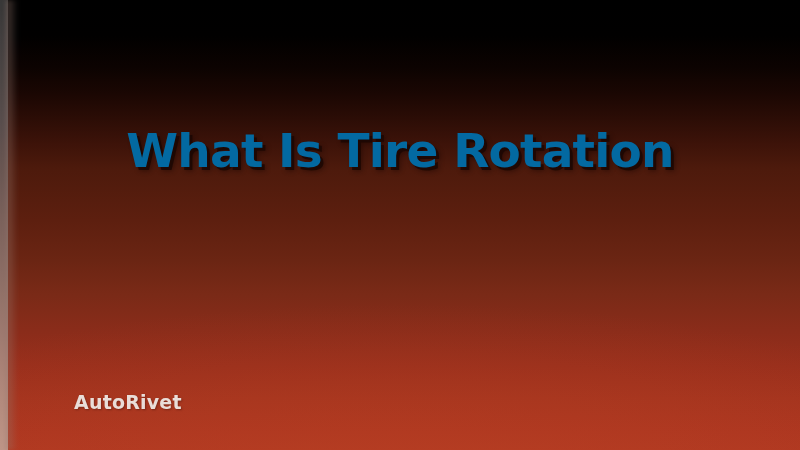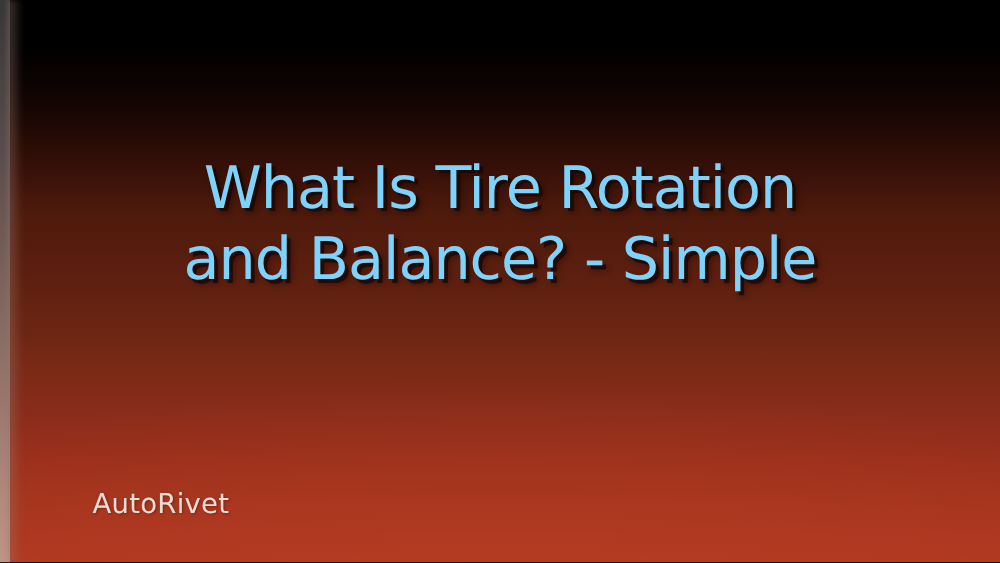--- a/index.html
+++ b/index.html
@@ -92,54 +92,53 @@
     left: 0;
     right: 0;
     top: 122px;
     text-align: center;
     padding: 0 56px;
     box-sizing: border-box;
   }
   .headline-line {
     display: block;
     font-family: "DejaVu Sans", sans-serif;
-    font-weight: normal;
+    font-weight: bold;
     font-size: 47px;
     line-height: 57px;
     letter-spacing: -0.8px;
-    color: #7dd3fc;
+    color: #0369a1;
     text-shadow:
       3px 3px 0 rgba(26, 6, 2, 0.80),
       4px 4px 5px rgba(20, 4, 1, 0.45);
     white-space: nowrap;
   }
 
   
   #brand {
     position: absolute;
     left: 74px;
     top: 391px;
     font-family: "DejaVu Sans", sans-serif;
-    font-weight: normal;
-    font-size: 22px;
+    font-weight: bold;
+    font-size: 19px;
     letter-spacing: 0.2px;
     color: #e9ddd8;
     text-shadow: 1px 1px 2px rgba(40, 10, 4, 0.35);
   }
 </style>
 </head>
 <body>
 
 <div id="card">
 
   <div id="bg-gradient"></div>
   <div id="bg-bloom"></div>
   <div id="edge-strip"></div>
   <div id="edge-strip-fade"></div>
 
   <div id="headline">
     <span class="headline-line">What Is Tire Rotation</span>
-    <span class="headline-line">and Balance? - Simple</span>
   </div>
 
   <div id="brand">AutoRivet</div>
 
 </div>
 
 </body></html>

